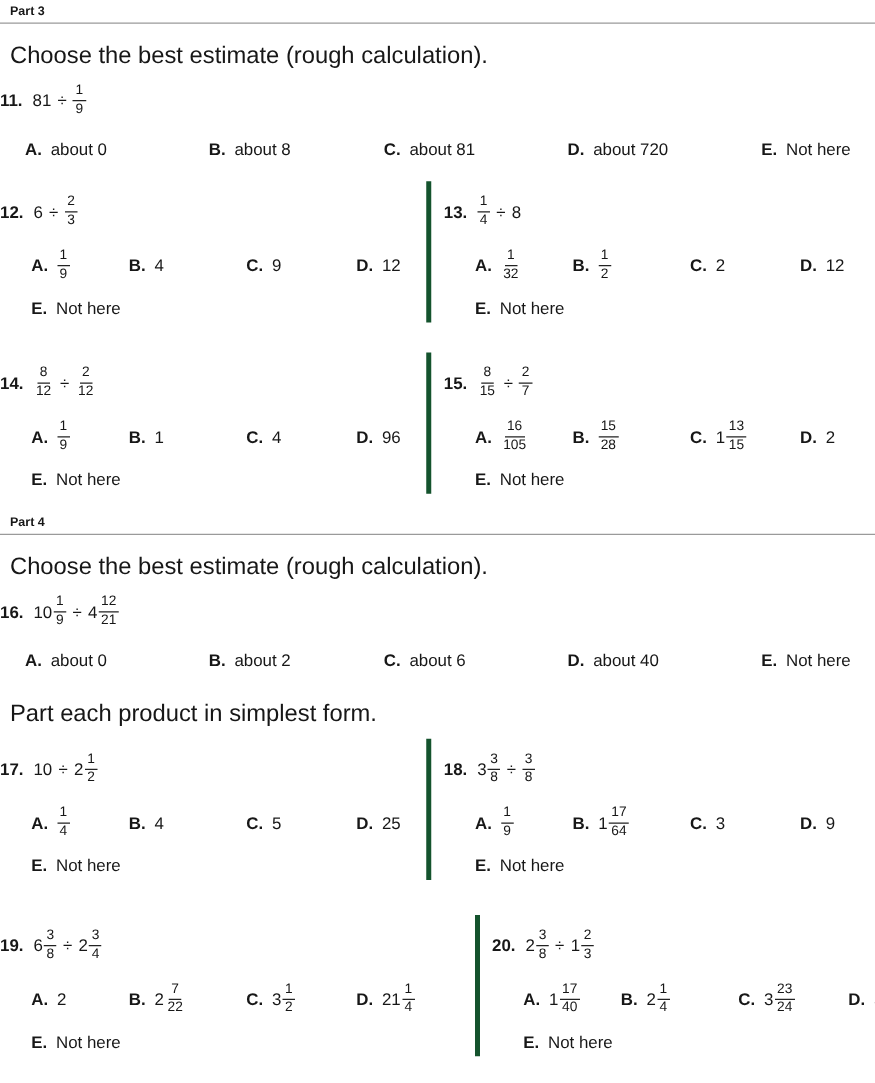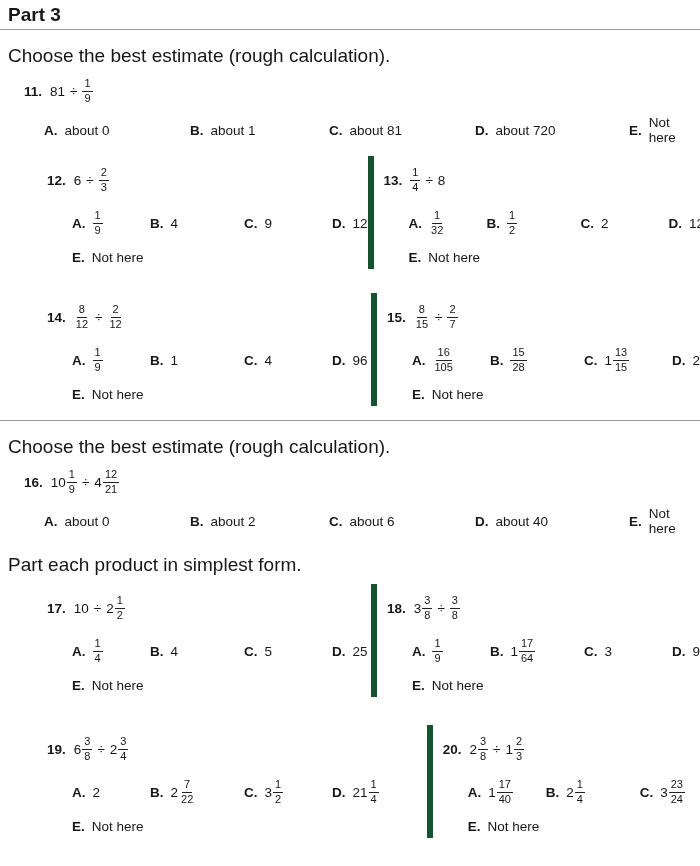--- a/index.html
+++ b/index.html
@@ -5,27 +5,27 @@
   html, body { margin: 0; padding: 0; }
   body {
     width: 700px; height: 866px;
     background: #ffffff;
     color: #171717;
     font-family: "Liberation Sans", sans-serif;
     overflow: hidden;
   }
   .page { position: relative; width: 700px; height: 866px; }
 
-  .part-title { font-size: 19px; font-weight: bold; margin: 0; padding: 4px 8px 3px; }
+  .part-title { font-size: 10px; font-weight: bold; margin: 0; padding: 4px 8px 3px; }
   .rule { border: none; border-top: 1px solid #9a9a9a; margin: 0; height: 0; }
 
   .instruction { font-size: 19px; margin: 0; padding: 15px 8px 0; }
 
   .q { box-sizing: border-box; }
-  .q.full { padding-left: 24px; }
+  .q.full { padding-left: 0; }
 
   .q-line { display: flex; align-items: center; font-size: 13.5px; min-height: 42px; margin-top: 3px; }
   .q-num { font-weight: bold; margin-right: 8px; }
   .expr { display: inline-flex; align-items: center; }
   .tk { display: inline-block; }
   .op { padding: 0 5px; }
 
   .frac { display: inline-flex; flex-direction: column; align-items: center; font-size: 11px; line-height: 1.25; }
   .frac .fnum { border-bottom: 1px solid #222; padding: 0 2px; text-align: center; }
   .frac .fden { padding: 0 2px; text-align: center; }
@@ -44,22 +44,22 @@
 
   .q.half .opt-row { margin-left: 25px; }
   .q.half .opt:nth-child(1) { width: 78px; }
   .q.half .opt:nth-child(2) { width: 94px; }
   .q.half .opt:nth-child(3) { width: 88px; }
 
   .e-row { display: flex; align-items: center; font-size: 13.5px; margin-left: 25px; min-height: 24px; }
   .e-row .letter { font-weight: bold; margin-right: 7px; }
 
   .two-col { display: flex; align-items: stretch; margin-top: 8px; }
-  .col-left { width: 341px; box-sizing: border-box; padding-left: 0; margin-left: 47px; }
-  .col-right { flex: 1; border-left: 6px solid #14532d; padding-left: 10px; box-sizing: border-box; }
+  .col-left { width: 341px; box-sizing: border-box; padding-left: 0; }
+  .col-right { flex: 1; border-left: 4px solid #14532d; padding-left: 10px; box-sizing: border-box; }
 
   .row-gap { margin-top: 24px; }
   .part4-gap { margin-top: 14px; }
   .bottom-row { margin-top: 28px; gap: 48px; }
 </style>
 </head>
 <body>
 
 <div class="page">
 
@@ -83,21 +83,21 @@
         <div class="opt-row">
           <span class="opt">
             <span class="letter">A.</span>
             <span class="opt-value expr">
               <span class="tk">about 0</span>
             </span>
           </span>
           <span class="opt">
             <span class="letter">B.</span>
             <span class="opt-value expr">
-              <span class="tk">about 1</span>
+              <span class="tk">about 8</span>
             </span>
           </span>
           <span class="opt">
             <span class="letter">C.</span>
             <span class="opt-value expr">
               <span class="tk">about 81</span>
             </span>
           </span>
           <span class="opt">
             <span class="letter">D.</span>
@@ -342,20 +342,21 @@
                   <span class="tk">Not here</span>
                 </span>
               </span>
             </div>
           </div>
         </div>
     </div>
   </section>
 
   <section class="part4-gap">
+    <h2 class="part-title">Part 4</h2>
     <hr class="rule">
     <p class="instruction">Choose the best estimate (rough calculation).</p>
 
     <div class="q full">
         <div class="q-line">
           <span class="q-num">16.</span>
           <span class="expr">
             <span class="mixed">
               <span class="whole">10</span>
               <span class="frac">

